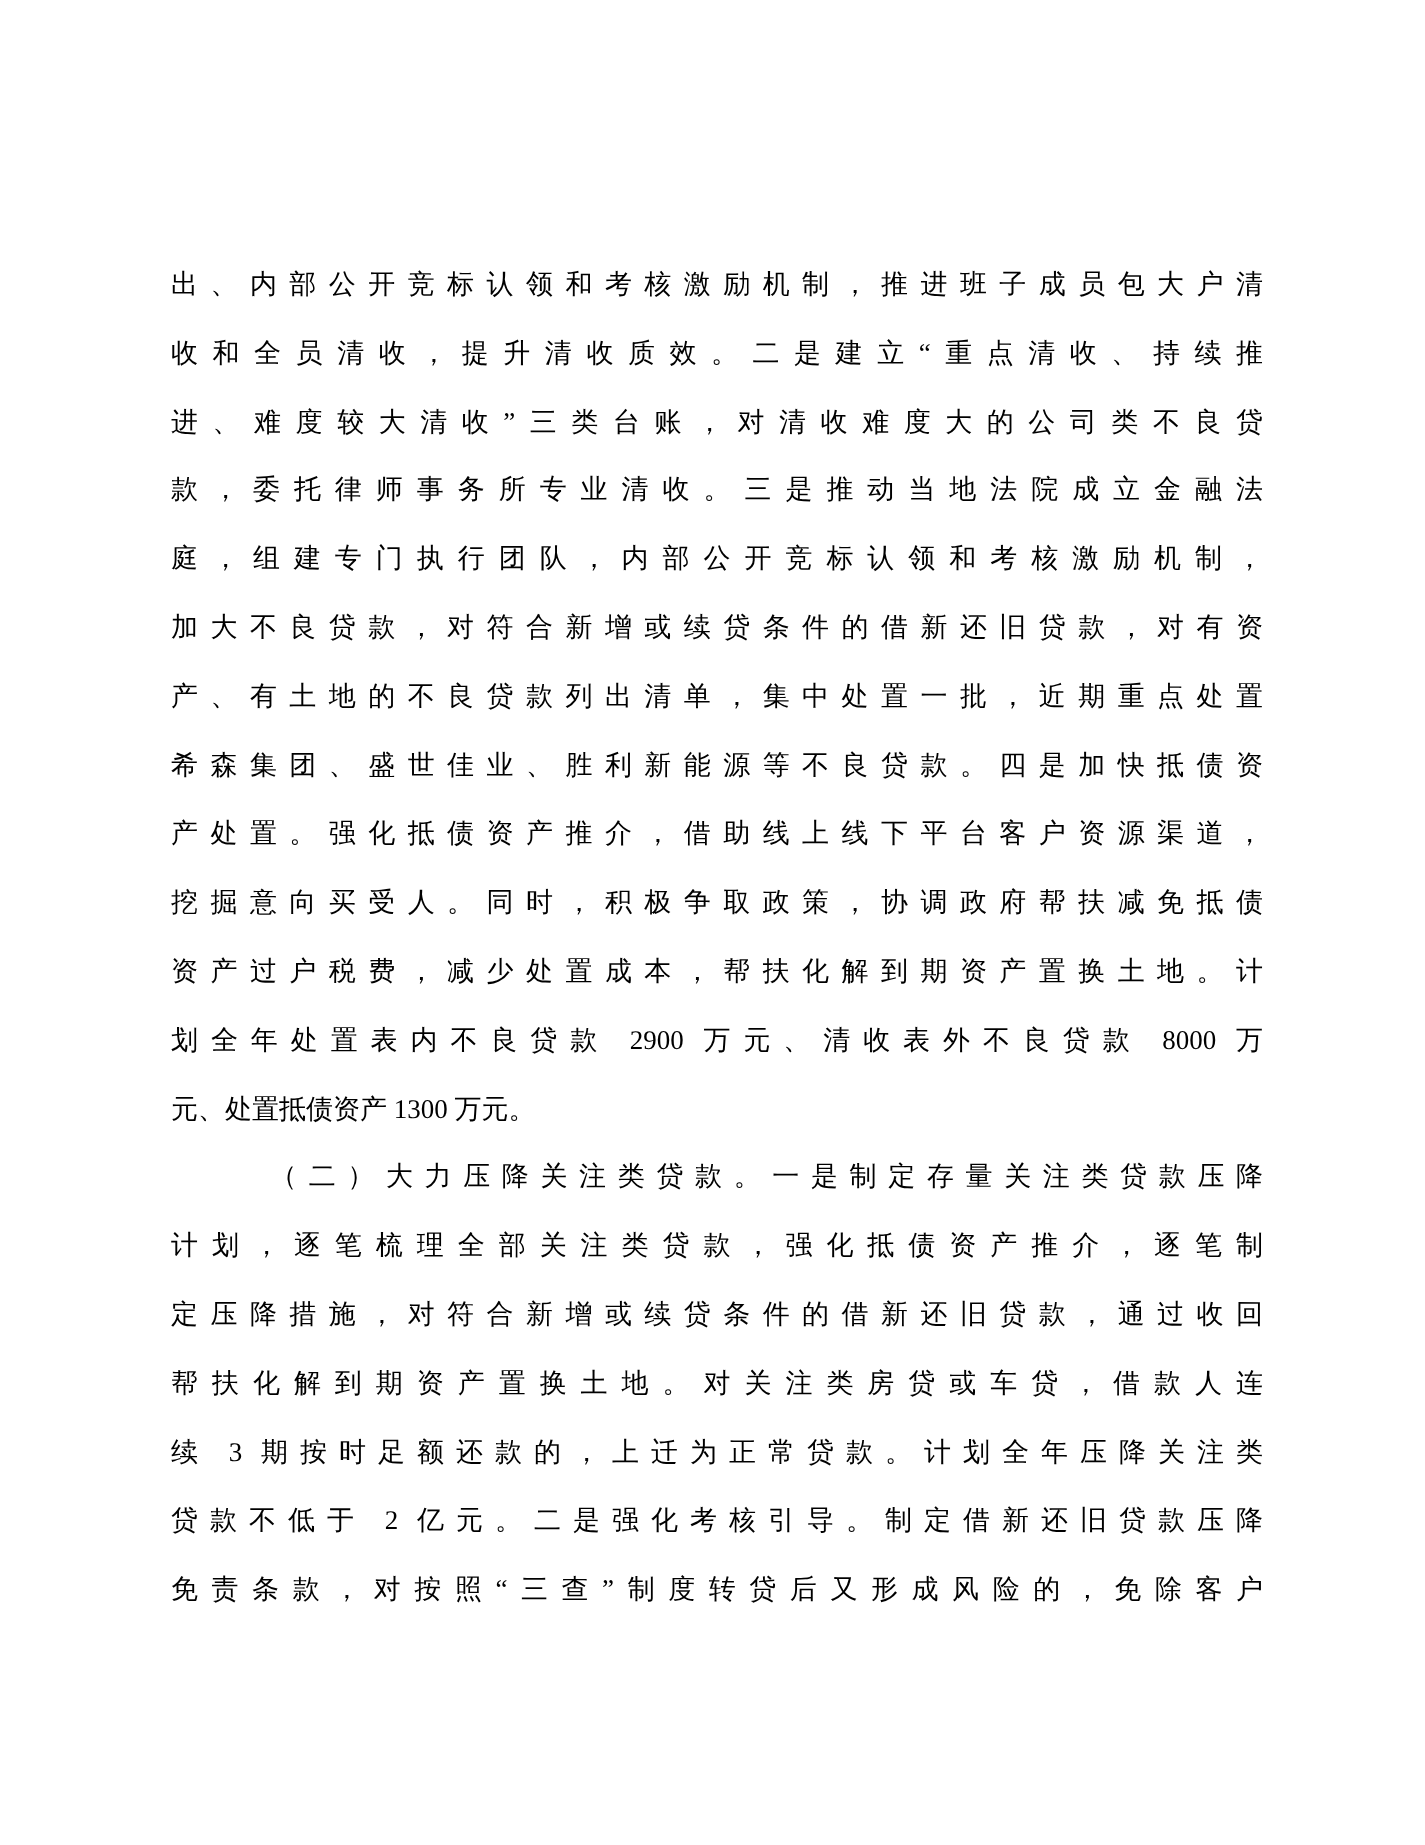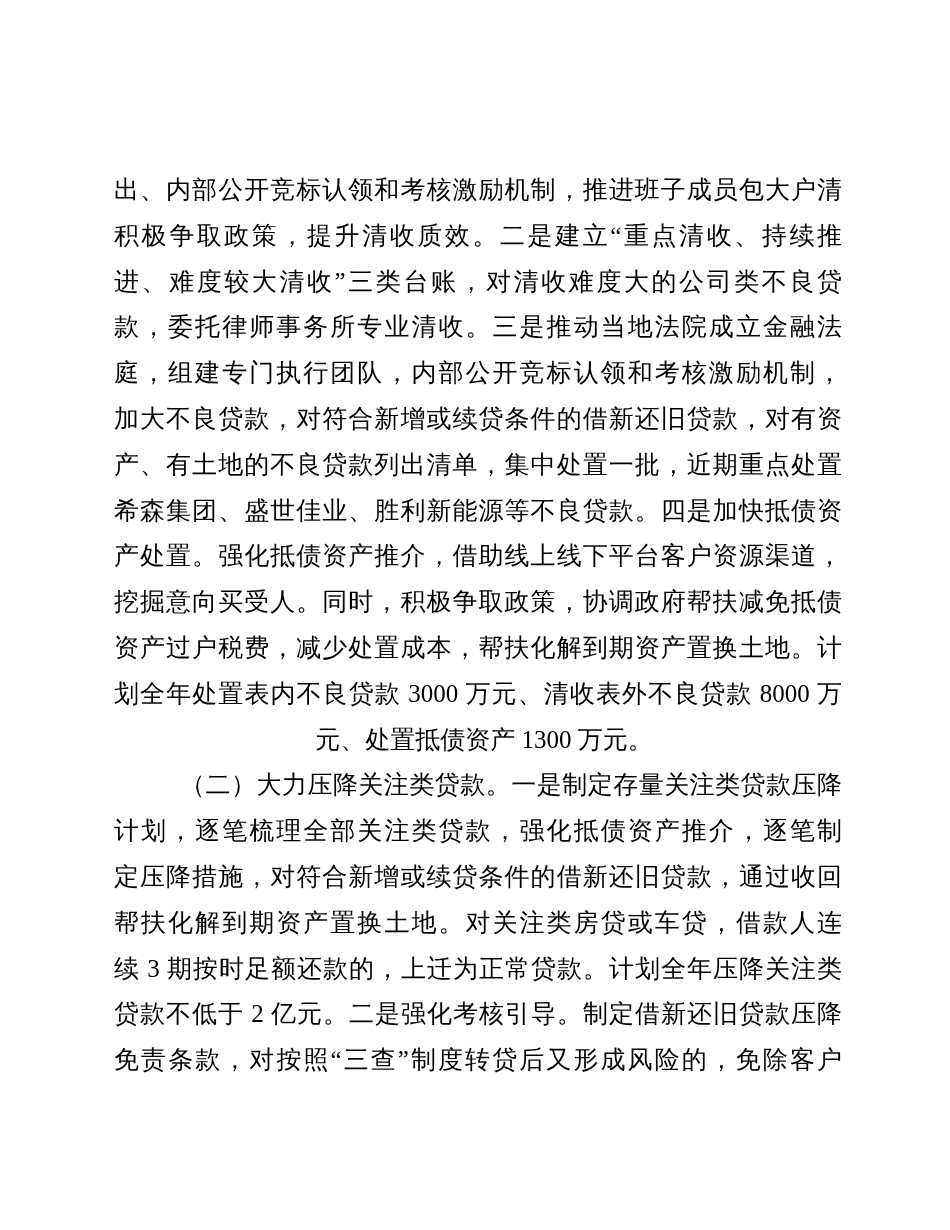--- a/index.html
+++ b/index.html
@@ -15,61 +15,60 @@
     font-family: "Liberation Serif", "DejaVu Serif", serif;
     overflow: hidden;
   }
   .body-block {
     position: absolute;
     left: 114px;
     top: 167px;
     width: 728px;
   }
   .ln {
-    font-size: 25px;
+    font-size: 18px;
     line-height: 45.8px;
     height: 45.8px;
     overflow: hidden;
     color: #000000;
   }
   .just {
     text-align: justify;
     text-align-last: justify;
     text-justify: inter-character;
   }
   .last-line {
-    text-align: center;
-    margin-left: 12px;
+    text-align: left;
   }
   .indent {
     text-indent: 66px;
   }
   .bold {
     font-weight: normal;
     margin-top: 24px;
   }
 </style>
 </head>
 <body>
 
 <div class="page">
   <div class="body-block">
 
     <div class="ln just">出、内部公开竞标认领和考核激励机制，推进班子成员包大户清</div>
-    <div class="ln just">积极争取政策，提升清收质效。二是建立“重点清收、持续推</div>
+    <div class="ln just">收和全员清收，提升清收质效。二是建立“重点清收、持续推</div>
     <div class="ln just">进、难度较大清收”三类台账，对清收难度大的公司类不良贷</div>
     <div class="ln just">款，委托律师事务所专业清收。三是推动当地法院成立金融法</div>
     <div class="ln just">庭，组建专门执行团队，内部公开竞标认领和考核激励机制，</div>
     <div class="ln just">加大不良贷款，对符合新增或续贷条件的借新还旧贷款，对有资</div>
     <div class="ln just">产、有土地的不良贷款列出清单，集中处置一批，近期重点处置</div>
     <div class="ln just">希森集团、盛世佳业、胜利新能源等不良贷款。四是加快抵债资</div>
     <div class="ln just">产处置。强化抵债资产推介，借助线上线下平台客户资源渠道，</div>
     <div class="ln just">挖掘意向买受人。同时，积极争取政策，协调政府帮扶减免抵债</div>
     <div class="ln just">资产过户税费，减少处置成本，帮扶化解到期资产置换土地。计</div>
-    <div class="ln just">划全年处置表内不良贷款 3000 万元、清收表外不良贷款 8000 万</div>
+    <div class="ln just">划全年处置表内不良贷款 2900 万元、清收表外不良贷款 8000 万</div>
     <div class="ln last-line">元、处置抵债资产 1300 万元。</div>
 
     <div class="ln just indent"><span class="bold">（二）大力压降关注类贷款。</span><span>一是制定存量关注类贷款压降</span></div>
 
     <div class="ln just">计划，逐笔梳理全部关注类贷款，强化抵债资产推介，逐笔制</div>
     <div class="ln just">定压降措施，对符合新增或续贷条件的借新还旧贷款，通过收回</div>
     <div class="ln just">帮扶化解到期资产置换土地。对关注类房贷或车贷，借款人连</div>
     <div class="ln just">续 3 期按时足额还款的，上迁为正常贷款。计划全年压降关注类</div>
     <div class="ln just">贷款不低于 2 亿元。二是强化考核引导。制定借新还旧贷款压降</div>
     <div class="ln just">免责条款，对按照“三查”制度转贷后又形成风险的，免除客户</div>

